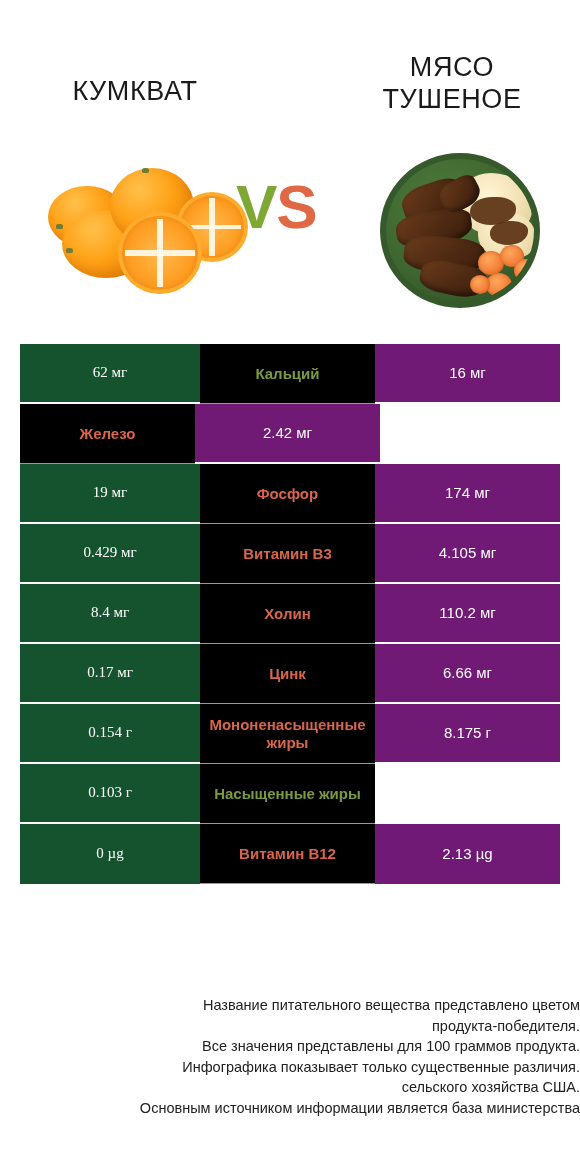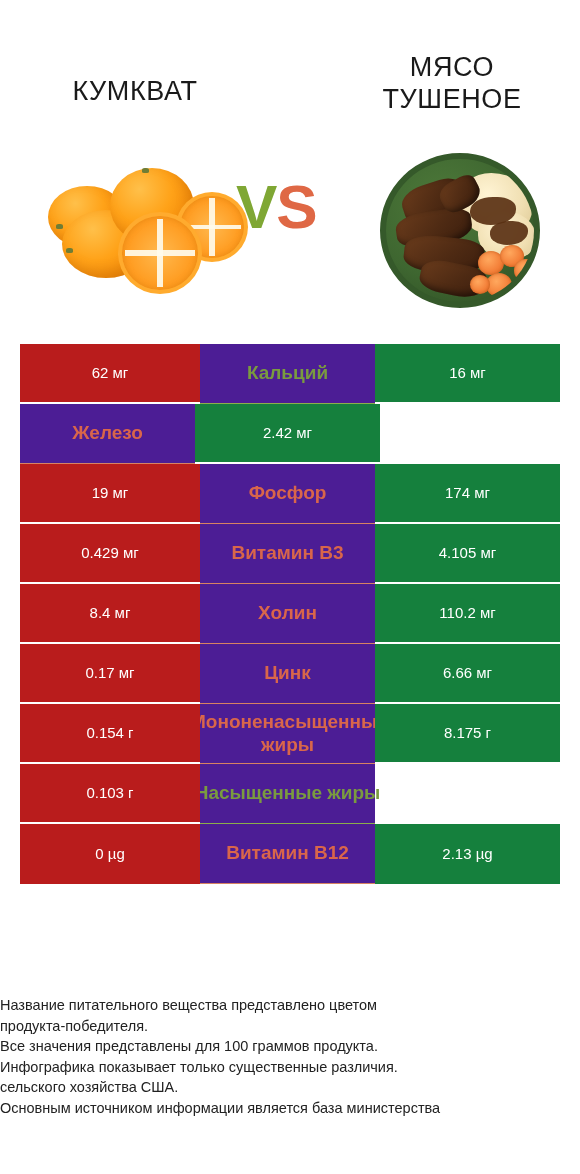--- a/index.html
+++ b/index.html
@@ -141,39 +141,40 @@
     display: flex;
     align-items: center;
     justify-content: center;
     box-sizing: border-box;
     font-size: 15px;
     line-height: 1.18;
     text-align: center;
   }
   .cell.left-val {
     width: 180px;
-    background: #b91c1c;
+    background: #14532d;
     color: #ffffff;
     border-bottom: 2px solid #ffffff;
     position: relative;
     z-index: 3;
+    font-family: Liberation Serif, serif;
   }
   .cell.right-val {
     width: 185px;
-    background: #15803d;
+    background: #701a75;
     color: #ffffff;
     border-bottom: 2px solid #ffffff;
     position: relative;
     z-index: 3;
   }
   .cell.label {
     width: 175px;
-    background: #4c1d95;
+    background: #000000;
     font-weight: 700;
-    font-size: 19px;
+    font-size: 15px;
     position: relative;
     z-index: 1;
     overflow: visible;
   }
   .cell.label .lbl-text {
     white-space: nowrap;
   }
   .cell.label .lbl-text.wrap {
     white-space: normal;
     width: 195px;
@@ -182,21 +183,21 @@
   .row.win-right .cell.label { border-bottom: 1px solid #D78262; color: #D9664A; }
   .row:last-child .cell.left-val,
   .row:last-child .cell.right-val { border-bottom: none; }
 
   
   .footer {
     position: absolute;
     left: 0;
     top: 995px;
     width: 580px;
-    text-align: left;
+    text-align: right;
     font-size: 14.5px;
     line-height: 1.42;
     color: #222222;
   }
   .footer p { margin: 0; }
 </style>
 </head>
 <body>
 
 <div class="header">

